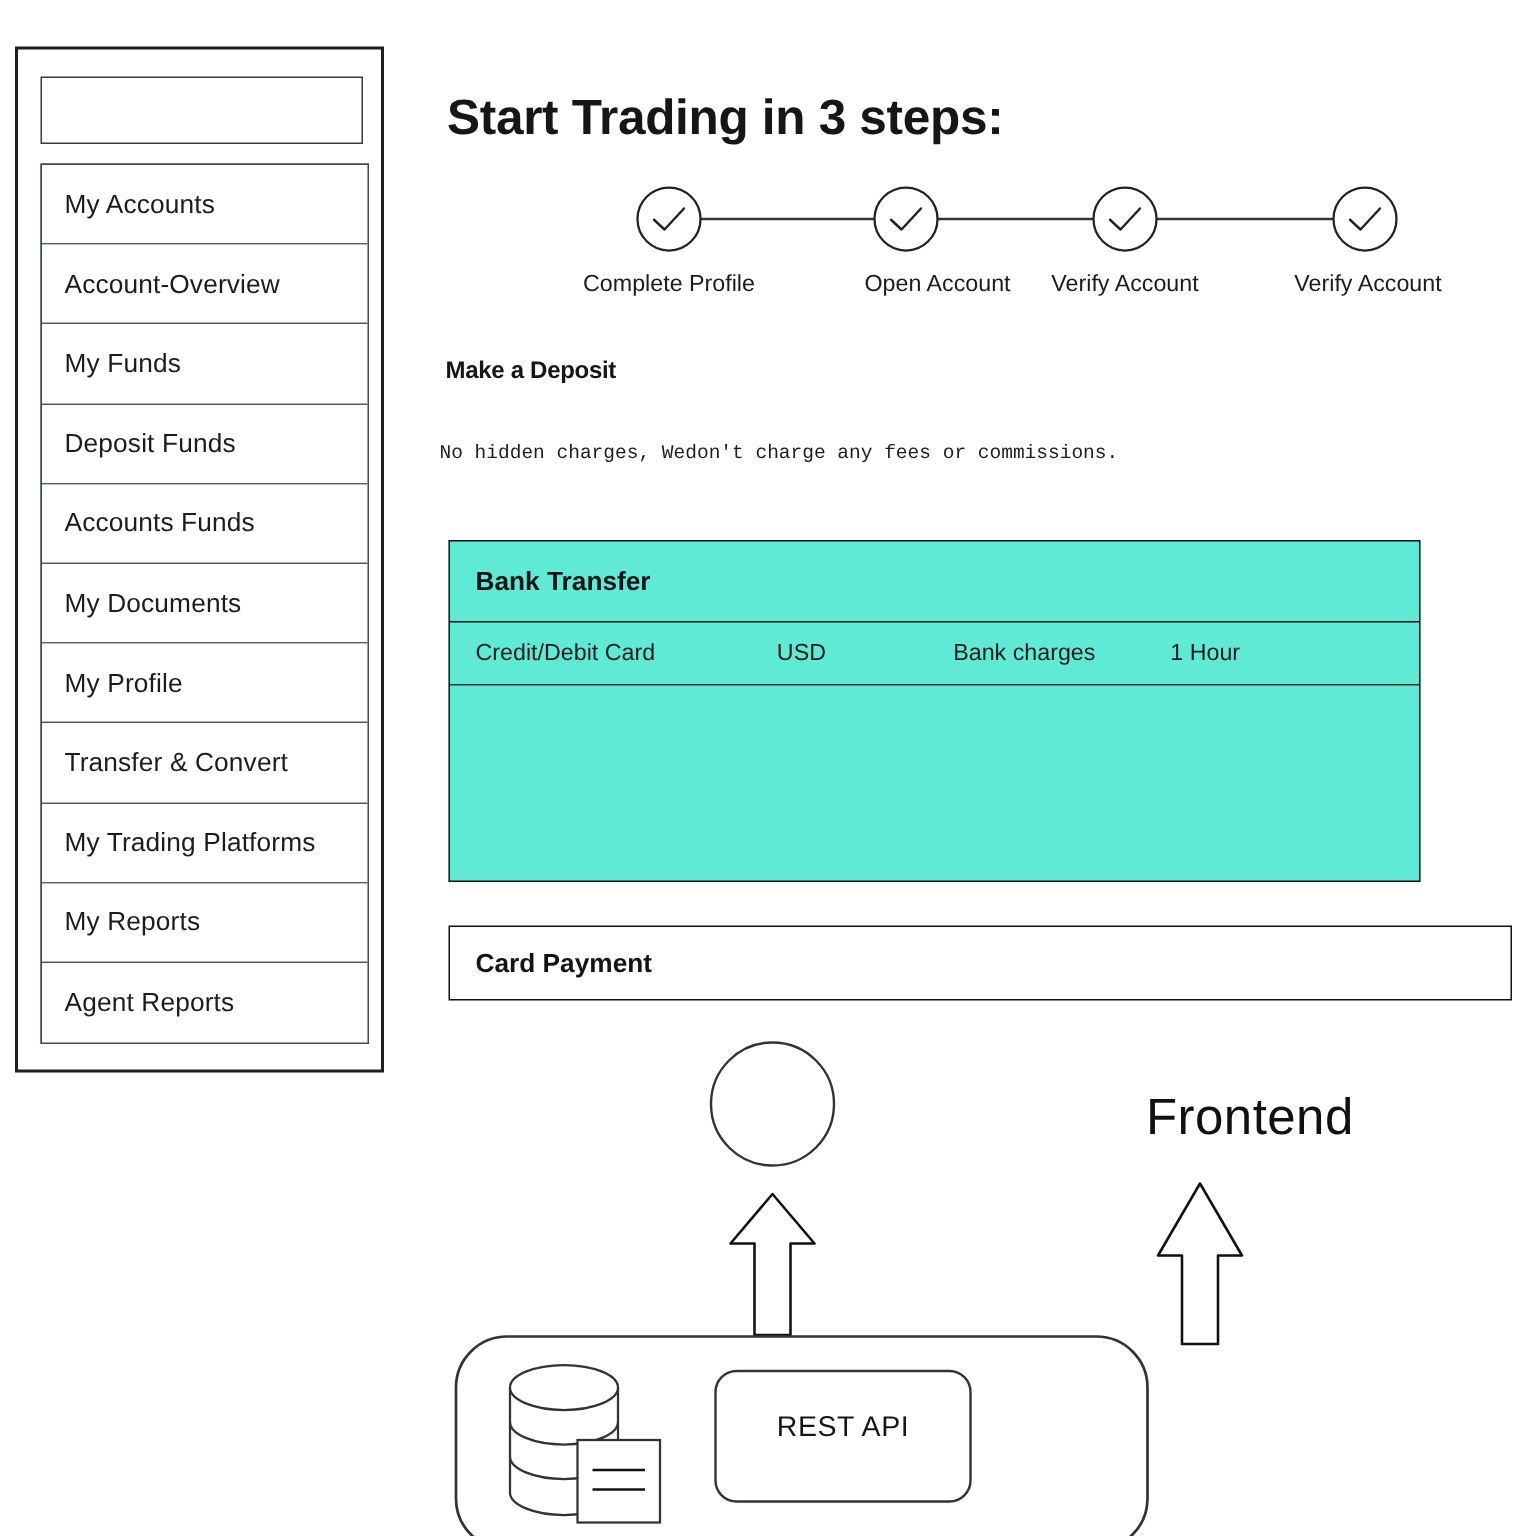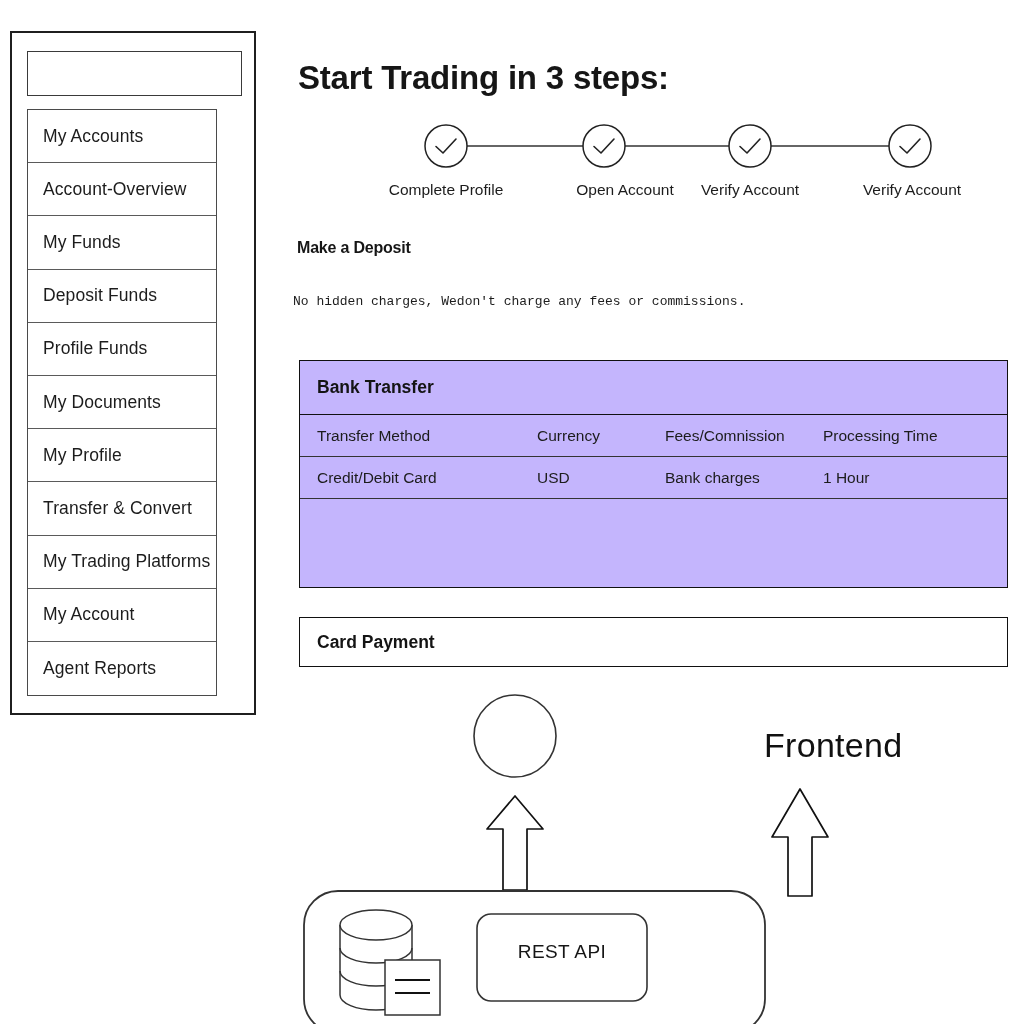--- a/index.html
+++ b/index.html
@@ -34,21 +34,21 @@
     width: 215px;
     height: 45px;
     border: 1.6px solid #3a3a3a;
     box-sizing: border-box;
     background: #fff;
   }
   #sidebar-nav {
     position: absolute;
     left: 27px;
     top: 109px;
-    width: 190px;
+    width: 219px;
     border: 1.3px solid #4a4a4a;
     box-sizing: border-box;
     background: #0c4a6e;
   }
   .nav-item {
     height: 53.2px;
     box-sizing: border-box;
     border-bottom: 1.3px solid #5a5a5a;
     display: flex;
     align-items: center;
@@ -104,25 +104,25 @@
     font-size: 13px;
     color: #1c1c1c;
     font-family: Liberation Mono, monospace;
   }
 
   
   #bank-card {
     position: absolute;
     left: 299px;
     top: 360px;
-    width: 709px;
+    width: 648px;
     height: 228px;
     border: 1.8px solid #111;
     box-sizing: border-box;
-    background: #c4b5fd;
+    background: #5eead4;
   }
   #bank-card-title {
     height: 54px;
     display: flex;
     align-items: center;
     padding-left: 17px;
     font-size: 17.5px;
     font-weight: bold;
     border-bottom: 1.8px solid #111;
     box-sizing: border-box;
@@ -209,36 +209,36 @@
   <div class="nav-item">
     <span>Account-Overview</span>
   </div>
   <div class="nav-item">
     <span>My Funds</span>
   </div>
   <div class="nav-item">
     <span>Deposit Funds</span>
   </div>
   <div class="nav-item">
-    <span>Profile Funds</span>
+    <span>Accounts Funds</span>
   </div>
   <div class="nav-item">
     <span>My Documents</span>
   </div>
   <div class="nav-item">
     <span>My Profile</span>
   </div>
   <div class="nav-item">
     <span>Transfer &amp; Convert</span>
   </div>
   <div class="nav-item">
     <span>My Trading Platforms</span>
   </div>
   <div class="nav-item">
-    <span>My Account</span>
+    <span>My Reports</span>
   </div>
   <div class="nav-item">
     <span>Agent Reports</span>
   </div>
 </div>
 
 <div id="steps-title">Start Trading in 3 steps:</div>
 
 <div id="stepper">
   <svg width="712" height="60" viewBox="0 0 712 60">
@@ -269,26 +269,20 @@
   <div class="step-label" style="left:452px;">Verify Account</div>
   <div class="step-label" style="left:614px;">Verify Account</div>
 </div>
 
 <div id="deposit-title">Make a Deposit</div>
 <div id="deposit-sub">No hidden charges, Wedon't charge any fees or commissions.</div>
 
 <div id="bank-card">
   <div id="bank-card-title">Bank Transfer</div>
 
-  <div class="tbl-row">
-    <div class="tbl-cell c0">Transfer Method</div>
-    <div class="tbl-cell c1">Currency</div>
-    <div class="tbl-cell c2">Fees/Comnission</div>
-    <div class="tbl-cell c3">Processing Time</div>
-  </div>
 
   <div class="tbl-row">
     <div class="tbl-cell c0">Credit/Debit Card</div>
     <div class="tbl-cell c1">USD</div>
     <div class="tbl-cell c2">Bank charges</div>
     <div class="tbl-cell c3">1 Hour</div>
   </div>
 
   <div id="bank-card-body" class="tbl-row no-border"></div>
 </div>

